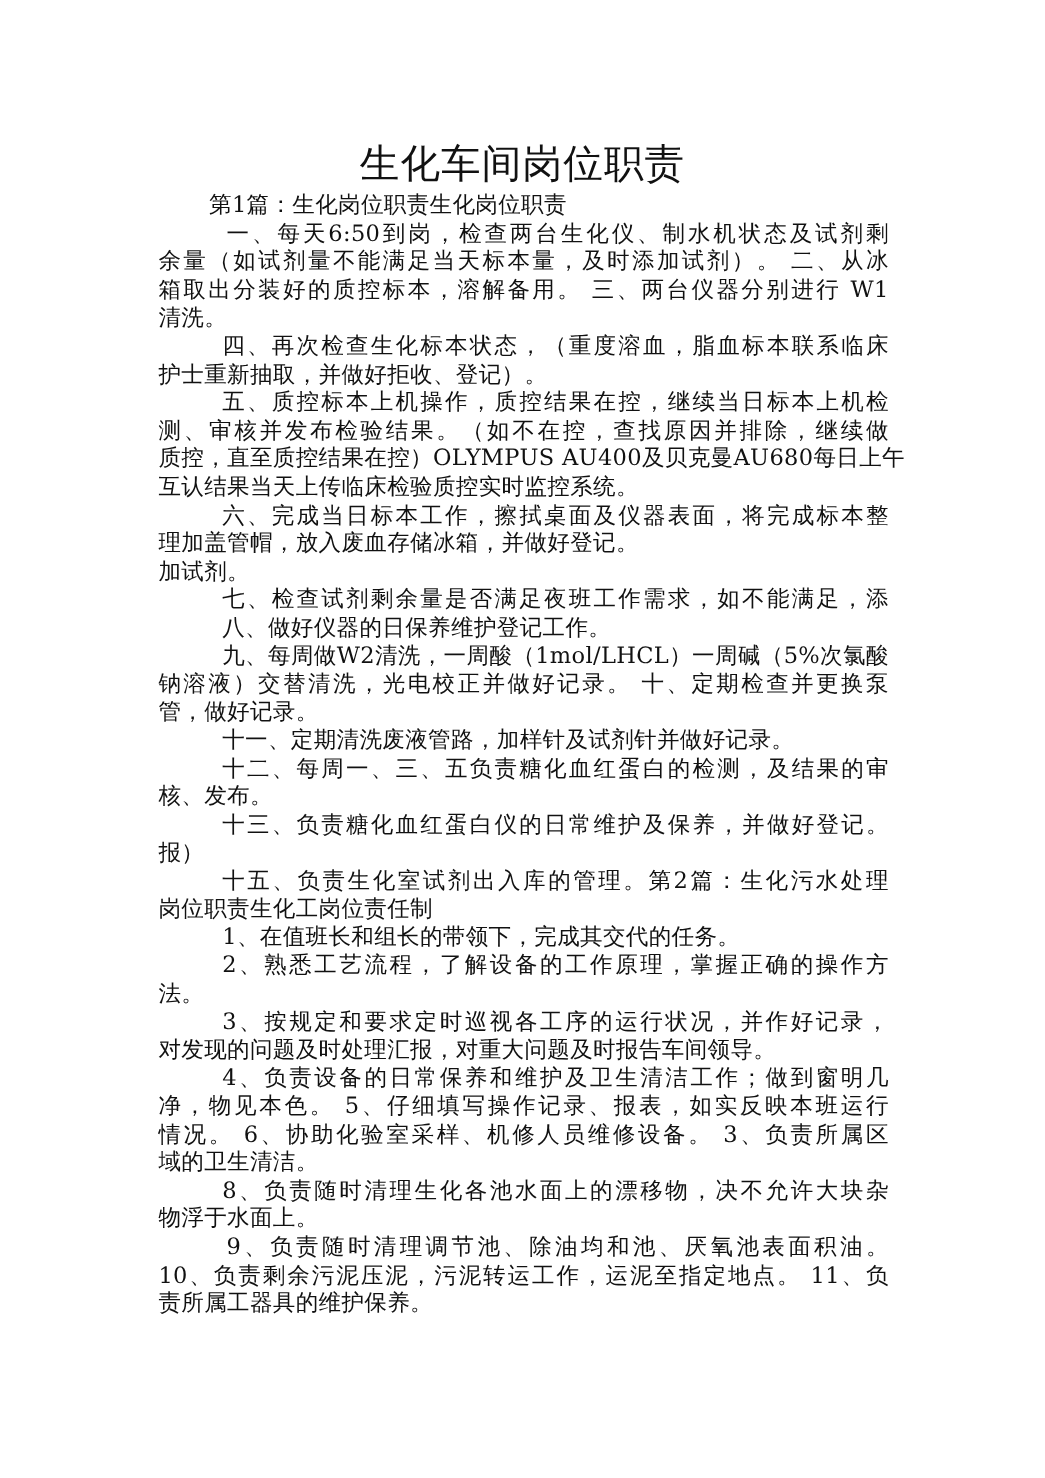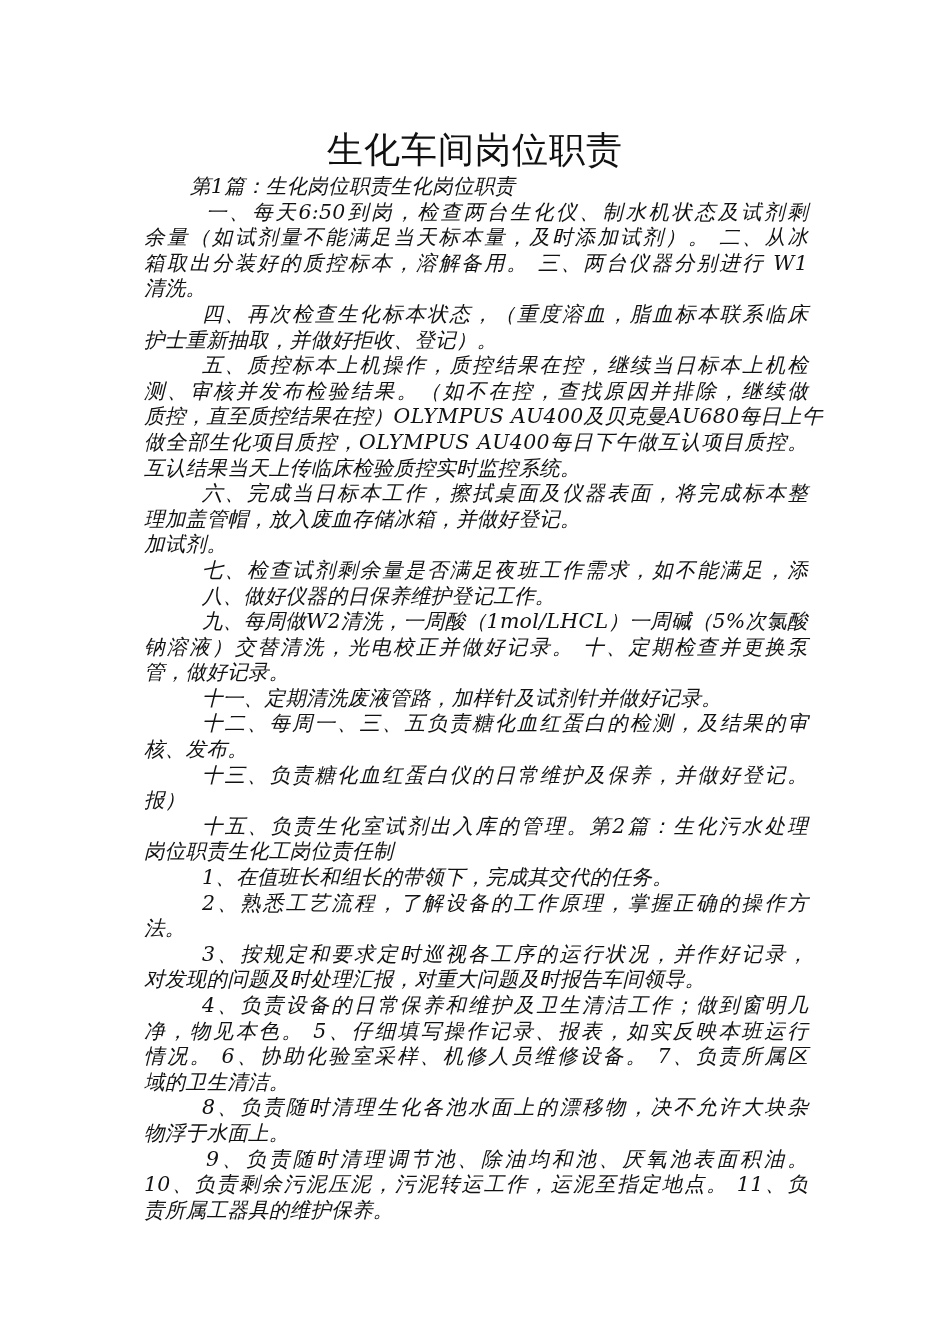--- a/index.html
+++ b/index.html
@@ -3,21 +3,21 @@
   <meta charset="utf-8">
   <style>
     html, body { margin: 0; padding: 0; background: #ffffff; }
     body { width: 950px; height: 1344px; position: relative; overflow: hidden;
            font-family: "DejaVu Serif", "Liberation Serif", serif; color: #111; }
     .page { position: absolute; left: 0; top: 0; width: 950px; height: 972px; background: #fff; }
     .title { position: absolute; left: 0; width: 950px; top: 124px; text-align: center;
              font-size: 36px; line-height: 52px; letter-spacing: 1px; }
     .body { position: absolute; left: 144px; top: 174px; width: 664px; }
     .line { height: 25.6px; line-height: 25.6px; font-size: 20.5px; white-space: nowrap;
-            text-align: justify; text-align-last: justify; letter-spacing: 0.3px; font-style: italic; }
+            text-align: justify; text-align-last: justify; letter-spacing: 0.3px; }
     .line.last { text-align-last: left; }
     .ind1 { padding-left: 46px; }
     .ind2 { padding-left: 58px; }
     .ind3 { padding-left: 62px; }
   </style>
 </head>
 <body>
 
 <div class="page">
   <div class="title">生化车间岗位职责</div>
@@ -25,21 +25,20 @@
       <div class="line ind1 last">第1篇：生化岗位职责生化岗位职责</div>
       <div class="line ind3">一、每天6:50到岗，检查两台生化仪、制水机状态及试剂剩</div>
       <div class="line">余量（如试剂量不能满足当天标本量，及时添加试剂）。 二、从冰</div>
       <div class="line">箱取出分装好的质控标本，溶解备用。 三、两台仪器分别进行 W1</div>
       <div class="line last">清洗。</div>
       <div class="line ind2">四、再次检查生化标本状态，（重度溶血，脂血标本联系临床</div>
       <div class="line last">护士重新抽取，并做好拒收、登记）。</div>
       <div class="line ind2">五、质控标本上机操作，质控结果在控，继续当日标本上机检</div>
       <div class="line">测、审核并发布检验结果。（如不在控，查找原因并排除，继续做</div>
       <div class="line">质控，直至质控结果在控）OLYMPUS AU400及贝克曼AU680每日上午</div>
-      <div class="line">做全部生化项目质控，OLYMPUS AU400每日下午做互认项目质控。</div>
       <div class="line last">互认结果当天上传临床检验质控实时监控系统。</div>
       <div class="line ind2">六、完成当日标本工作，擦拭桌面及仪器表面，将完成标本整</div>
       <div class="line last">理加盖管帽，放入废血存储冰箱，并做好登记。</div>
       <div class="line last">加试剂。</div>
       <div class="line ind2">七、检查试剂剩余量是否满足夜班工作需求，如不能满足，添</div>
       <div class="line ind2 last">八、做好仪器的日保养维护登记工作。</div>
       <div class="line ind2">九、每周做W2清洗，一周酸（1mol/LHCL）一周碱（5%次氯酸</div>
       <div class="line">钠溶液）交替清洗，光电校正并做好记录。 十、定期检查并更换泵</div>
       <div class="line last">管，做好记录。</div>
       <div class="line ind2 last">十一、定期清洗废液管路，加样针及试剂针并做好记录。</div>
@@ -49,21 +48,21 @@
       <div class="line last">报）</div>
       <div class="line ind2">十五、负责生化室试剂出入库的管理。第2篇：生化污水处理</div>
       <div class="line last">岗位职责生化工岗位责任制</div>
       <div class="line ind2 last">1、在值班长和组长的带领下，完成其交代的任务。</div>
       <div class="line ind2">2、熟悉工艺流程，了解设备的工作原理，掌握正确的操作方</div>
       <div class="line last">法。</div>
       <div class="line ind2">3、按规定和要求定时巡视各工序的运行状况，并作好记录，</div>
       <div class="line last">对发现的问题及时处理汇报，对重大问题及时报告车间领导。</div>
       <div class="line ind2">4、负责设备的日常保养和维护及卫生清洁工作；做到窗明几</div>
       <div class="line">净，物见本色。 5、仔细填写操作记录、报表，如实反映本班运行</div>
-      <div class="line">情况。 6、协助化验室采样、机修人员维修设备。 7、负责所属区</div>
+      <div class="line">情况。 6、协助化验室采样、机修人员维修设备。 3、负责所属区</div>
       <div class="line last">域的卫生清洁。</div>
       <div class="line ind2">8、负责随时清理生化各池水面上的漂移物，决不允许大块杂</div>
       <div class="line last">物浮于水面上。</div>
       <div class="line ind3">9、负责随时清理调节池、除油均和池、厌氧池表面积油。</div>
       <div class="line">10、负责剩余污泥压泥，污泥转运工作，运泥至指定地点。 11、负</div>
       <div class="line last">责所属工器具的维护保养。</div>
     </div>
 </div>
 
 </body></html>

